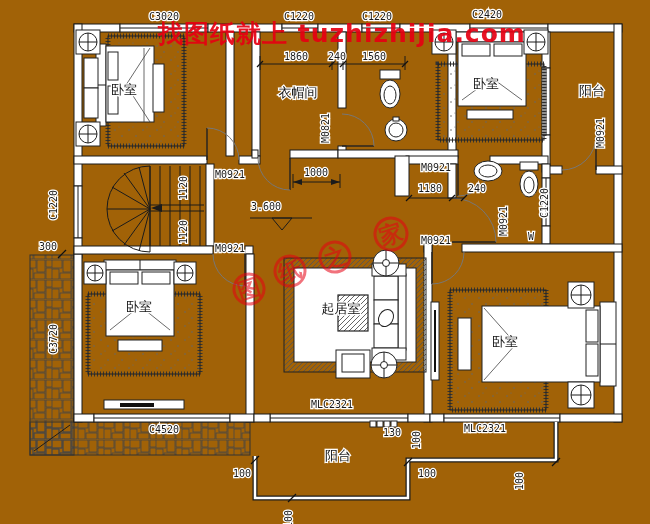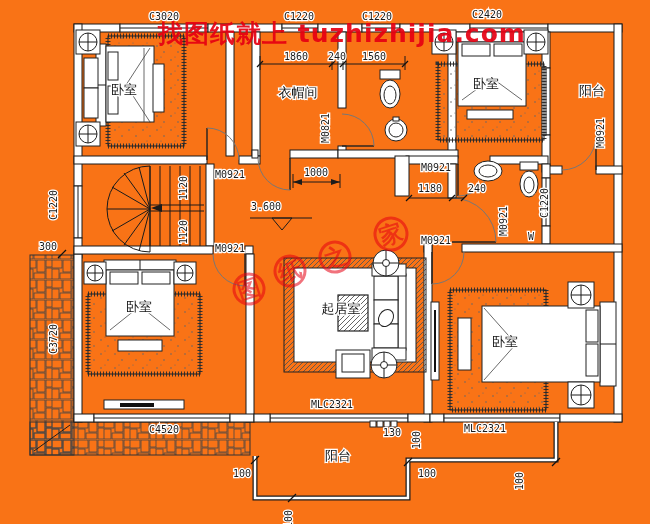--- a/index.html
+++ b/index.html
@@ -1,16 +1,16 @@
 <!DOCTYPE html>
 <html><head>
 <meta charset="utf-8">
 <style>
   html,body{margin:0;padding:0;background:#fff;}
-  #stage{position:relative;width:650px;height:524px;background:#f97316;overflow:hidden;
+  #stage{position:relative;width:650px;height:524px;background:#a16207;overflow:hidden;
          font-family:"DejaVu Sans",sans-serif;}
   svg{display:block;}
   .t{font-family:"DejaVu Sans Mono","Liberation Mono",monospace;font-size:10px;fill:#1a1a1a;
      paint-order:stroke;stroke:#ffffff;stroke-width:2.5px;text-anchor:middle;}
   .tc{font-family:"DejaVu Sans",sans-serif;font-size:13px;fill:#111;
       paint-order:stroke;stroke:#ffffff;stroke-width:2.5px;text-anchor:middle;}
   .banner{font-family:"DejaVu Sans",sans-serif;font-size:25px;font-weight:bold;
           letter-spacing:1px;text-anchor:middle;opacity:.92;}
   .sealch{font-family:"DejaVu Sans",sans-serif;font-size:23px;font-weight:bold;text-anchor:middle;}
   .wall{fill:#ffffff;stroke:#1b1b1b;stroke-width:1;}

